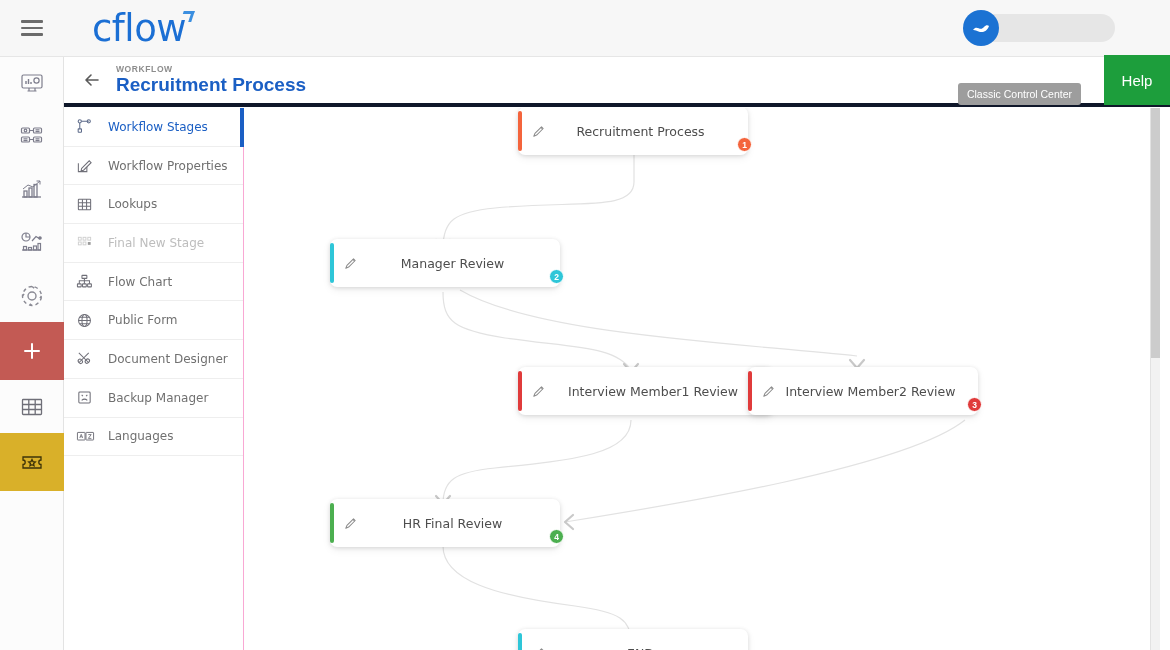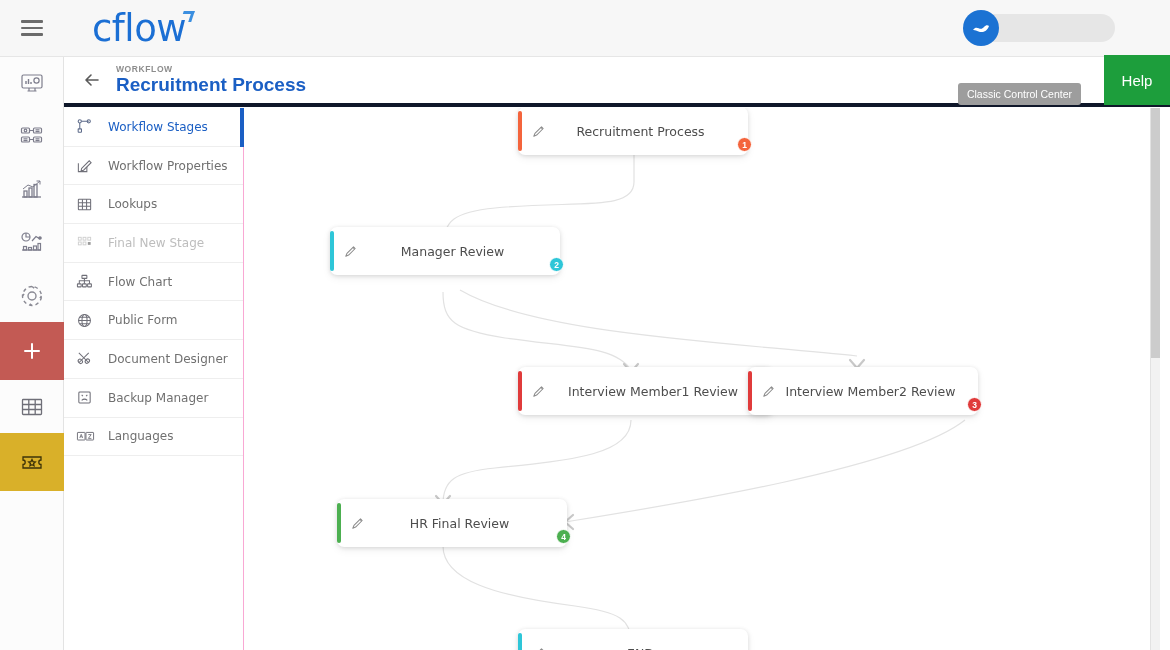--- a/index.html
+++ b/index.html
@@ -435,21 +435,21 @@
       <span class="pencil">
         <svg width="15" height="15" viewBox="0 0 16 16" fill="none" stroke="#8c8c8c" stroke-width="1.1" stroke-linejoin="round">
           <path d="M3 13 l1.2 -3 7-7 1.8 1.8 -7 7 Z"></path>
             <path d="M10.6 3.6 l1.8 1.8"></path>
         </svg>
       </span>
       <span class="node-label">Recruitment Process</span>
       <span class="badge" style="background:#f4643c">1</span>
     </div>
 
-    <div class="node" id="node-2" style="left:85px; top:119px; width:230px;">
+    <div class="node" id="node-2" style="left:85px; top:131px; width:230px;">
       <span class="accent" style="background:#2ec6d8"></span>
       <span class="pencil">
         <svg width="15" height="15" viewBox="0 0 16 16" fill="none" stroke="#8c8c8c" stroke-width="1.1" stroke-linejoin="round">
           <path d="M3 13 l1.2 -3 7-7 1.8 1.8 -7 7 Z"></path>
             <path d="M10.6 3.6 l1.8 1.8"></path>
         </svg>
       </span>
       <span class="node-label">Manager Review</span>
       <span class="badge" style="background:#2ec6d8">2</span>
     </div>
@@ -471,21 +471,21 @@
       <span class="pencil">
         <svg width="15" height="15" viewBox="0 0 16 16" fill="none" stroke="#8c8c8c" stroke-width="1.1" stroke-linejoin="round">
           <path d="M3 13 l1.2 -3 7-7 1.8 1.8 -7 7 Z"></path>
             <path d="M10.6 3.6 l1.8 1.8"></path>
         </svg>
       </span>
       <span class="node-label">Interview Member2 Review</span>
       <span class="badge" style="background:#e03b3b">3</span>
     </div>
 
-    <div class="node" id="node-5" style="left:92px; top:391px; width:230px;">
+    <div class="node" id="node-5" style="left:85px; top:391px; width:230px;">
       <span class="accent" style="background:#4caf50"></span>
       <span class="pencil">
         <svg width="15" height="15" viewBox="0 0 16 16" fill="none" stroke="#8c8c8c" stroke-width="1.1" stroke-linejoin="round">
           <path d="M3 13 l1.2 -3 7-7 1.8 1.8 -7 7 Z"></path>
             <path d="M10.6 3.6 l1.8 1.8"></path>
         </svg>
       </span>
       <span class="node-label">HR Final Review</span>
       <span class="badge" style="background:#4caf50">4</span>
     </div>

